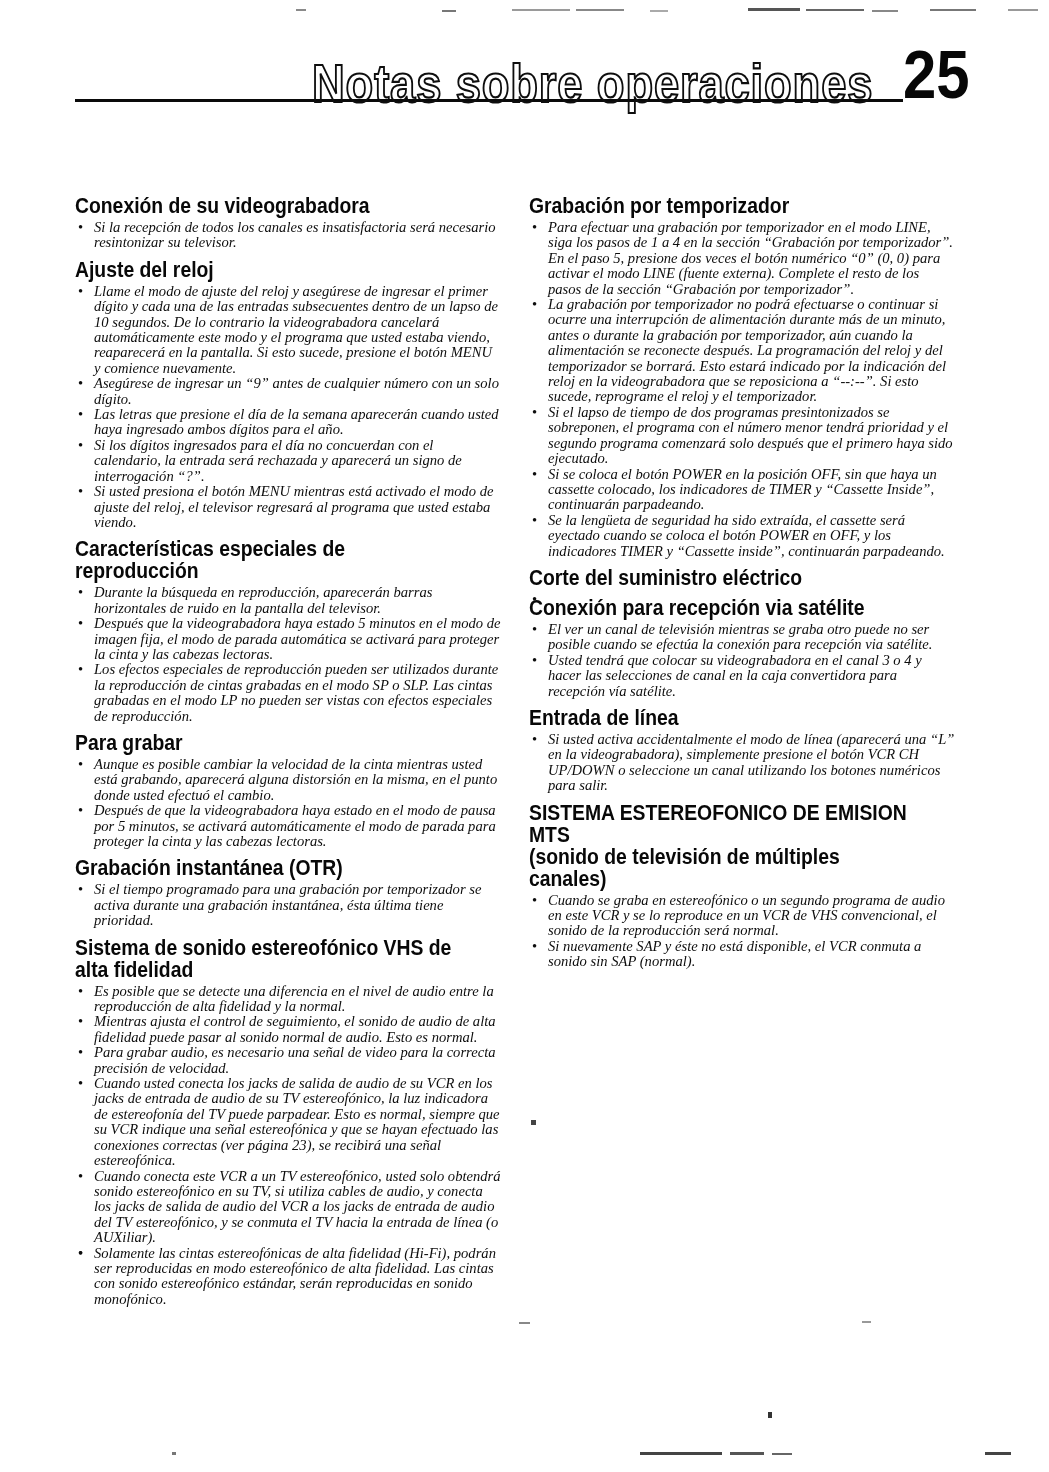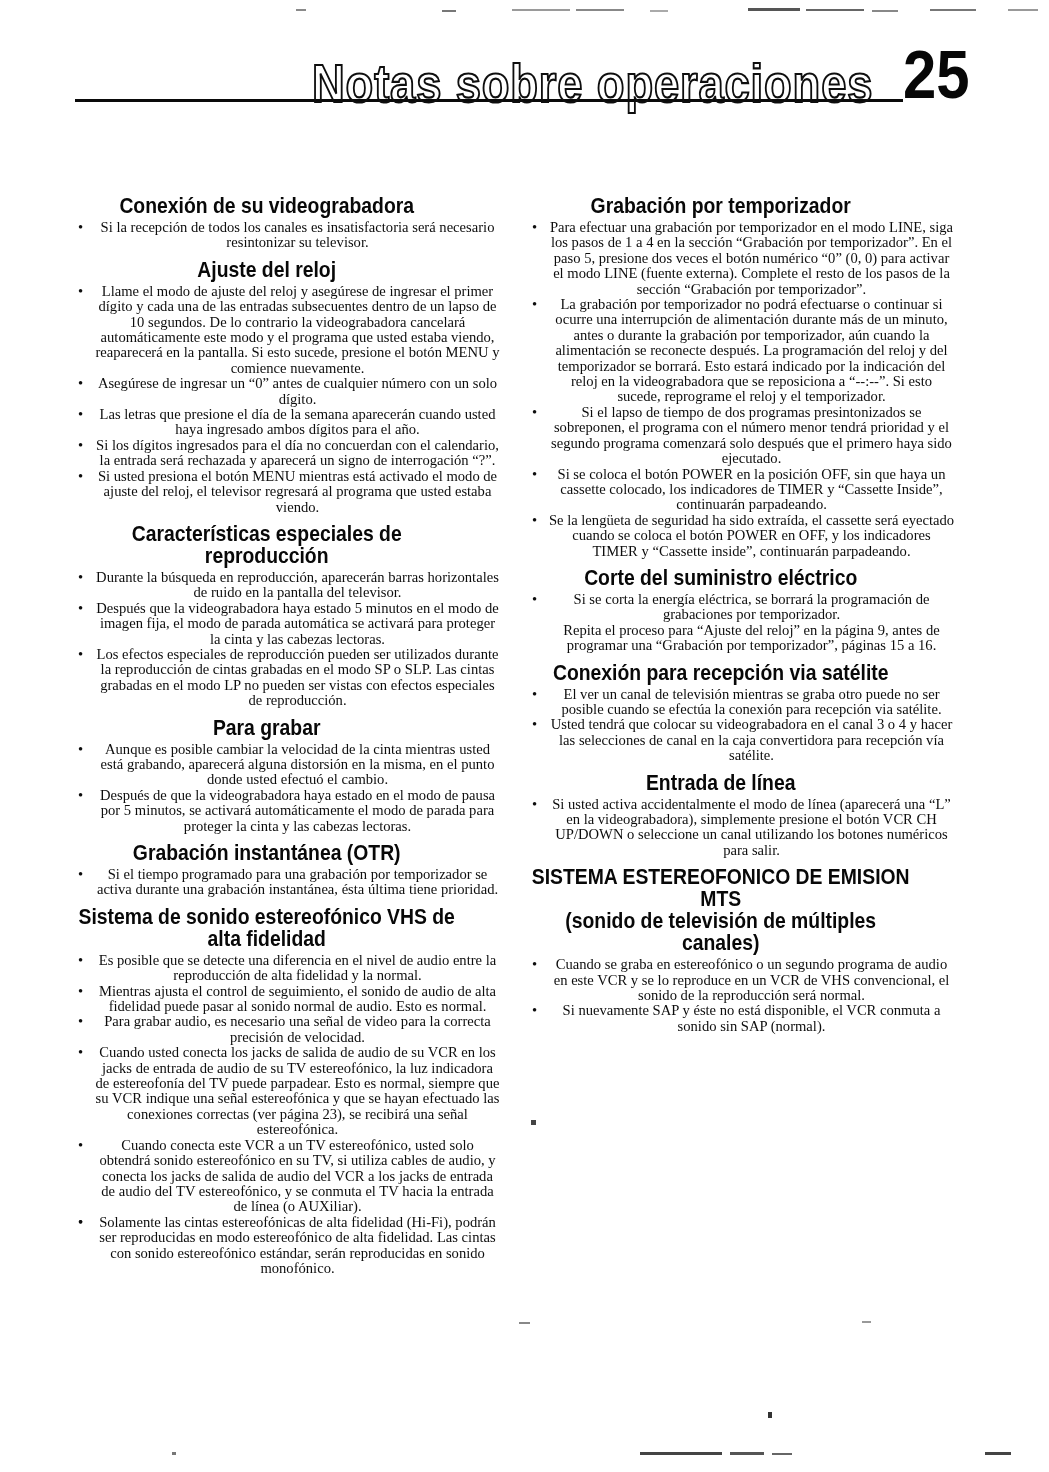--- a/index.html
+++ b/index.html
@@ -34,21 +34,21 @@
     font-family:"Liberation Sans","DejaVu Sans",sans-serif;
     font-weight:700;font-size:68px;line-height:68px;
     color:#070707;
     transform:scaleX(0.88);transform-origin:left top;
   }
   
   .columns{
     display:flex;gap:28px;
     padding-left:75px;padding-right:20px;
   }
-  .col{width:426px;text-align:center;}
+  .col{width:426px;}
   .sec-heading{
     font-family:"Liberation Sans","DejaVu Sans",sans-serif;
     font-weight:700;
     font-size:21.5px;line-height:22px;
     margin:8px 0 3px 0;
     color:#080808;
     transform:scaleX(0.9);transform-origin:left top;
     white-space:pre-line;
   }
   .col .sec-heading:first-child{margin-top:2px;}
@@ -56,21 +56,21 @@
   ul.notes li{
     position:relative;
     padding-left:19px;
     font-family:"Liberation Serif","DejaVu Serif",serif;
     font-size:14.6px;line-height:15.4px;
     color:#0d0d0d;
   }
   ul.notes .marker{
     position:absolute;left:3px;top:0;
   }
-  ul.notes .btext{white-space:pre-line;}
+  ul.notes .btext{white-space:pre-line;font-style:italic;}
   
   .speck{position:absolute;}
 </style>
 </head>
 <body>
 
 <div class="page">
 
   <div>
     <div class="speck" style="left:296px;top:9px;width:10px;height:2px;background:#8a8a8a"></div>
@@ -102,21 +102,21 @@
 
   <main class="columns">
     <div class="col" id="col-left">
         <h2 class="sec-heading">Conexión de su videograbadora</h2>
         <ul class="notes">
           <li><span class="marker">•</span><span class="btext">Si la recepción de todos los canales es insatisfactoria será necesario resintonizar su televisor.</span></li>
         </ul>
         <h2 class="sec-heading">Ajuste del reloj</h2>
         <ul class="notes">
           <li><span class="marker">•</span><span class="btext">Llame el modo de ajuste del reloj y asegúrese de ingresar el primer dígito y cada una de las entradas subsecuentes dentro de un lapso de 10 segundos. De lo contrario la videograbadora cancelará automáticamente este modo y el programa que usted estaba viendo, reaparecerá en la pantalla. Si esto sucede, presione el botón MENU y comience nuevamente.</span></li>
-          <li><span class="marker">•</span><span class="btext">Asegúrese de ingresar un “0” antes de cualquier número con un solo dígito.</span></li>
+          <li><span class="marker">•</span><span class="btext">Asegúrese de ingresar un “9” antes de cualquier número con un solo dígito.</span></li>
           <li><span class="marker">•</span><span class="btext">Las letras que presione el día de la semana aparecerán cuando usted haya ingresado ambos dígitos para el año.</span></li>
           <li><span class="marker">•</span><span class="btext">Si los dígitos ingresados para el día no concuerdan con el calendario, la entrada será rechazada y aparecerá un signo de interrogación “?”.</span></li>
           <li><span class="marker">•</span><span class="btext">Si usted presiona el botón MENU mientras está activado el modo de ajuste del reloj, el televisor regresará al programa que usted estaba viendo.</span></li>
         </ul>
         <h2 class="sec-heading">Características especiales de reproducción</h2>
         <ul class="notes">
           <li><span class="marker">•</span><span class="btext">Durante la búsqueda en reproducción, aparecerán barras horizontales de ruido en la pantalla del televisor.</span></li>
           <li><span class="marker">•</span><span class="btext">Después que la videograbadora haya estado 5 minutos en el modo de imagen fija, el modo de parada automática se activará para proteger la cinta y las cabezas lectoras.</span></li>
           <li><span class="marker">•</span><span class="btext">Los efectos especiales de reproducción pueden ser utilizados durante la reproducción de cintas grabadas en el modo SP o SLP. Las cintas grabadas en el modo LP no pueden ser vistas con efectos especiales de reproducción.</span></li>
         </ul>
@@ -145,22 +145,21 @@
         <h2 class="sec-heading">Grabación por temporizador</h2>
         <ul class="notes">
           <li><span class="marker">•</span><span class="btext">Para efectuar una grabación por temporizador en el modo LINE, siga los pasos de 1 a 4 en la sección “Grabación por temporizador”. En el paso 5, presione dos veces el botón numérico “0” (0, 0) para activar el modo LINE (fuente externa). Complete el resto de los pasos de la sección “Grabación por temporizador”.</span></li>
           <li><span class="marker">•</span><span class="btext">La grabación por temporizador no podrá efectuarse o continuar si ocurre una interrupción de alimentación durante más de un minuto, antes o durante la grabación por temporizador, aún cuando la alimentación se reconecte después. La programación del reloj y del temporizador se borrará. Esto estará indicado por la indicación del reloj en la videograbadora que se reposiciona a “--:--”. Si esto sucede, reprograme el reloj y el temporizador.</span></li>
           <li><span class="marker">•</span><span class="btext">Si el lapso de tiempo de dos programas presintonizados se sobreponen, el programa con el número menor tendrá prioridad y el segundo programa comenzará solo después que el primero haya sido ejecutado.</span></li>
           <li><span class="marker">•</span><span class="btext">Si se coloca el botón POWER en la posición OFF, sin que haya un cassette colocado, los indicadores de TIMER y “Cassette Inside”, continuarán parpadeando.</span></li>
           <li><span class="marker">•</span><span class="btext">Se la lengüeta de seguridad ha sido extraída, el cassette será eyectado cuando se coloca el botón POWER en OFF, y los indicadores TIMER y “Cassette inside”, continuarán parpadeando.</span></li>
         </ul>
         <h2 class="sec-heading">Corte del suministro eléctrico</h2>
         <ul class="notes">
-          <li><span class="marker">•</span><span class="btext">Si se corta la energía eléctrica, se borrará la programación de grabaciones por temporizador.
-Repita el proceso para “Ajuste del reloj” en la página 9, antes de programar una “Grabación por temporizador”, páginas 15 a 16.</span></li>
+          <li><span class="marker">•</span></li>
         </ul>
         <h2 class="sec-heading">Conexión para recepción via satélite</h2>
         <ul class="notes">
           <li><span class="marker">•</span><span class="btext">El ver un canal de televisión mientras se graba otro puede no ser posible cuando se efectúa la conexión para recepción via satélite.</span></li>
           <li><span class="marker">•</span><span class="btext">Usted tendrá que colocar su videograbadora en el canal 3 o 4 y hacer las selecciones de canal en la caja convertidora para recepción vía satélite.</span></li>
         </ul>
         <h2 class="sec-heading">Entrada de línea</h2>
         <ul class="notes">
           <li><span class="marker">•</span><span class="btext">Si usted activa accidentalmente el modo de línea (aparecerá una “L” en la videograbadora), simplemente presione el botón VCR CH UP/DOWN o seleccione un canal utilizando los botones numéricos para salir.</span></li>
         </ul>

